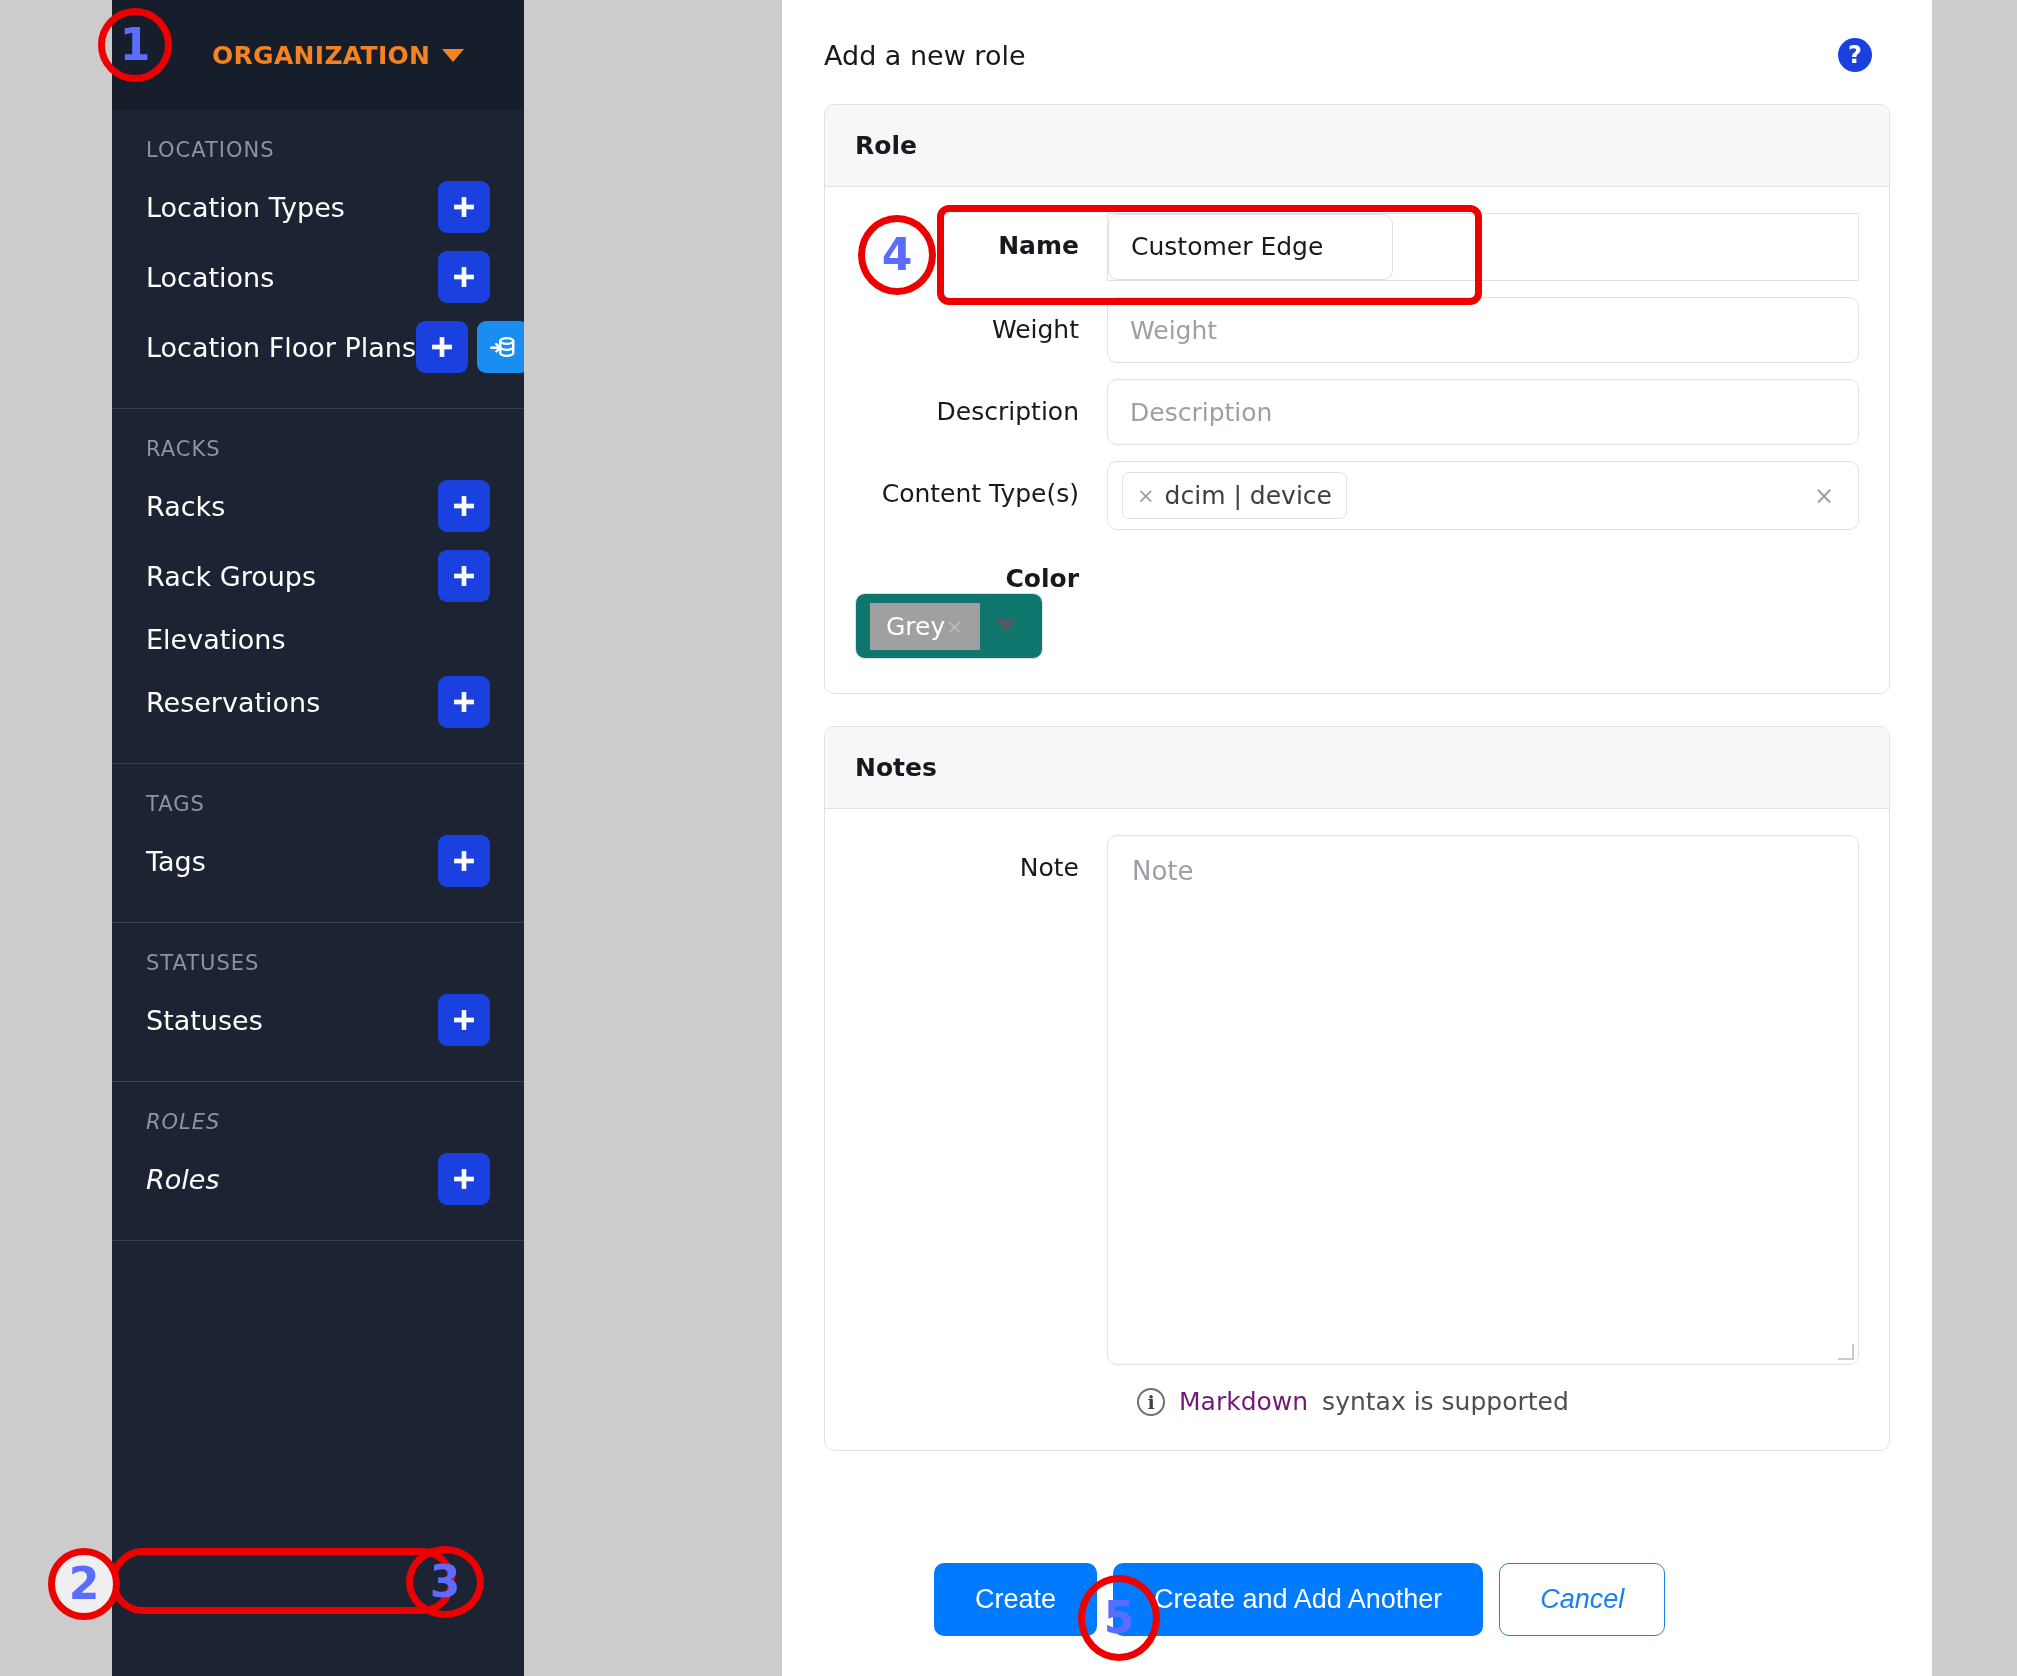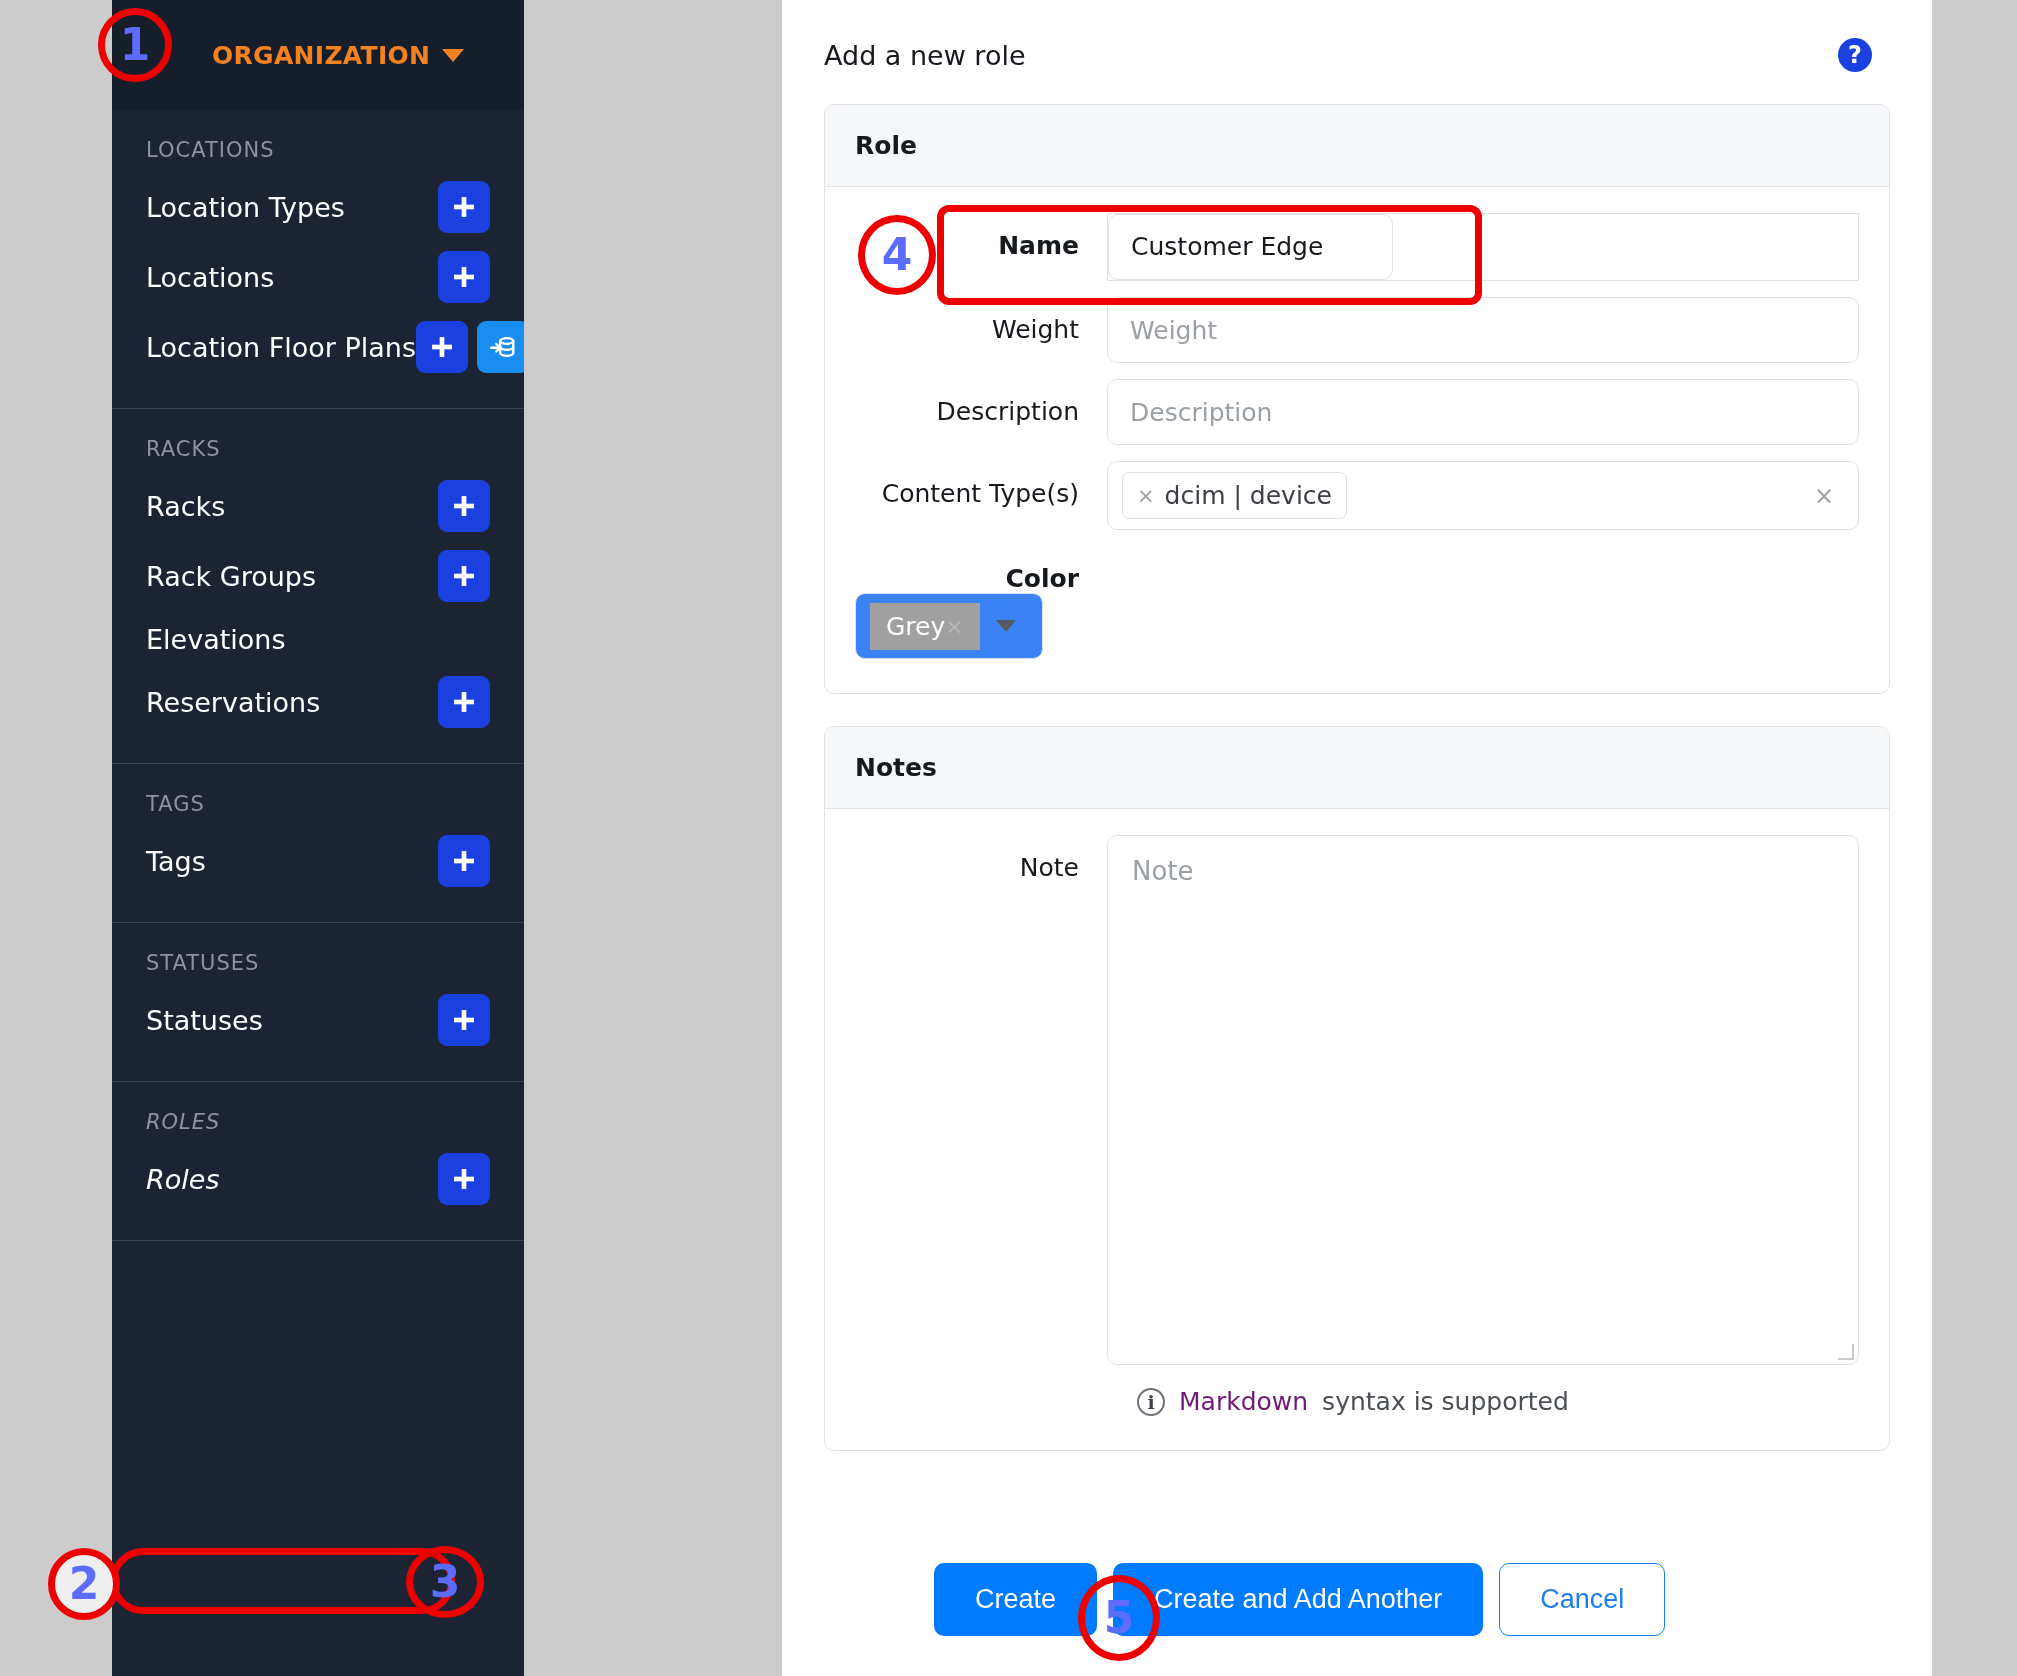--- a/index.html
+++ b/index.html
@@ -192,21 +192,21 @@
   .token-clear {
     position: absolute; right: 24px; top: 50%;
     transform: translateY(-50%);
     color: #9ba0a6; font-size: 24px;
   }
 
   .color-wrap {
     width: 100%;
     border: 1px solid #dfe1e4;
     border-radius: 10px;
-    background: #3b82f6;
+    background: #0f766e;
     min-height: 66px;
     display: flex; align-items: center;
     padding: 8px 12px 8px 14px;
     position: relative;
   }
   .color-swatch {
     flex: 1;
     background: #a0a0a0;
     color: #ffffff;
     font-size: 25px;
@@ -262,21 +262,21 @@
     padding-left: 152px;
   }
   .btn {
     border-radius: 10px;
     font-size: 27px;
     padding: 20px 40px;
     border: 1px solid transparent;
     white-space: nowrap;
   }
   .btn-primary { background: #007bff; color: #fff; }
-  .btn-outline { background: #fff; color: #1b7ef5; border: 1px solid #1b7ef5; }
+  .btn-outline { background: #fff; color: #1b7ef5; border: 1px solid #1b7ef5; font-style: italic; }
 
   
   .anno {
     position: absolute;
     border: 7px solid #ee0000;
     border-radius: 50%;
     display: flex; align-items: center; justify-content: center;
     color: #5c6cff;
     font-weight: 700;
     z-index: 40;

